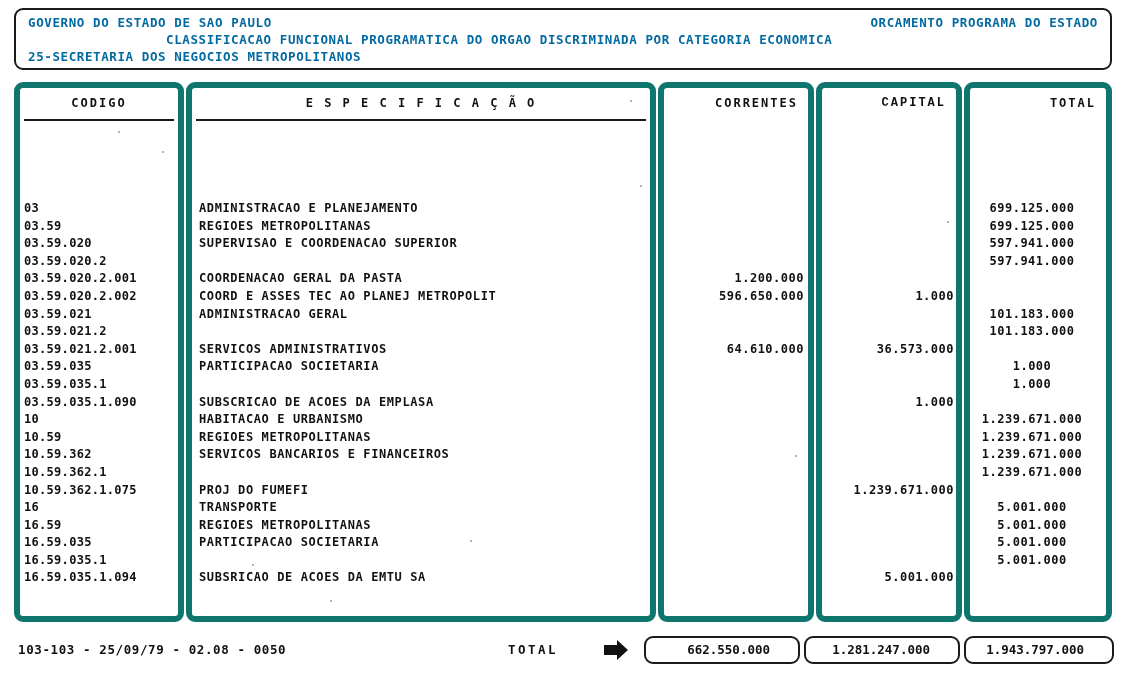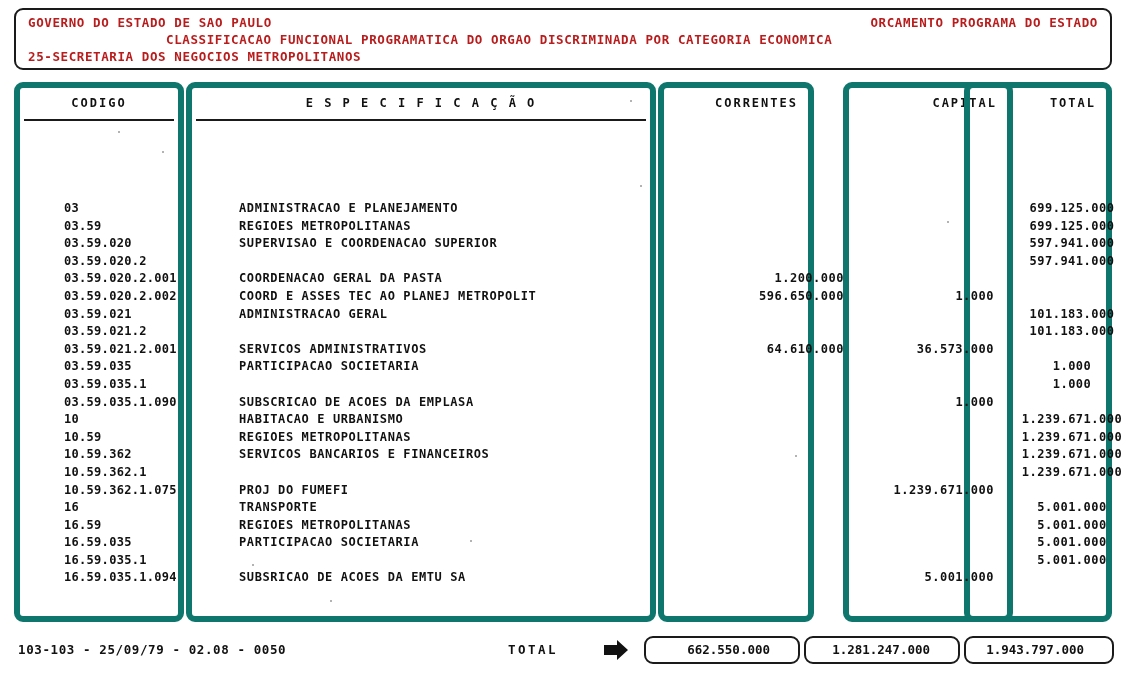--- a/index.html
+++ b/index.html
@@ -32,21 +32,21 @@
     border: 2px solid #1a1a1a;
     border-radius: 9px;
     box-sizing: border-box;
   }
   .hdr-line {
     position: absolute;
     white-space: pre;
     font-weight: bold;
     font-size: 12.5px;
     letter-spacing: 0.6px;
-    color: #b91c1c;
+    color: #0369a1;
   }
   .hdr-left1   { left: 12px;  top: 5px; }
   .hdr-right1  { right: 12px; top: 5px; }
   .hdr-center2 { left: 150px; top: 22px; }
   .hdr-left3   { left: 12px;  top: 39px; }
 
   
   .table-frame {
     position: absolute;
     left: 14px;
@@ -60,21 +60,21 @@
     position: absolute;
     top: 0;
     height: 540px;
     border: 6px solid #0f766e;
     border-radius: 9px;
     box-sizing: border-box;
   }
   .col-codigo { left: 0px;   width: 170px; }
   .col-espec  { left: 172px; width: 470px; }
   .col-corr   { left: 644px; width: 156px; }
-  .col-cap    { left: 829px; width: 170px; }
+  .col-cap    { left: 802px; width: 146px; font-family: Liberation Mono, monospace; }
   .col-total  { left: 950px; width: 148px; }
 
   .col-head {
     position: absolute;
     top: 8px;
     width: 100%;
     text-align: center;
     font-weight: bold;
     font-size: 12px;
     letter-spacing: 2px;
@@ -93,21 +93,20 @@
     height: 0;
     border-top: 2px solid #1a1a1a;
   }
 
   
   .rows {
     position: absolute;
     left: 0;
     top: 118px;
     width: 946px;
-    margin-left: 40px;
   }
   .row {
     position: relative;
     height: 17.6px;
     font-size: 12px;
     letter-spacing: 0.5px;
   }
   .cell {
     position: absolute;
     white-space: pre;

